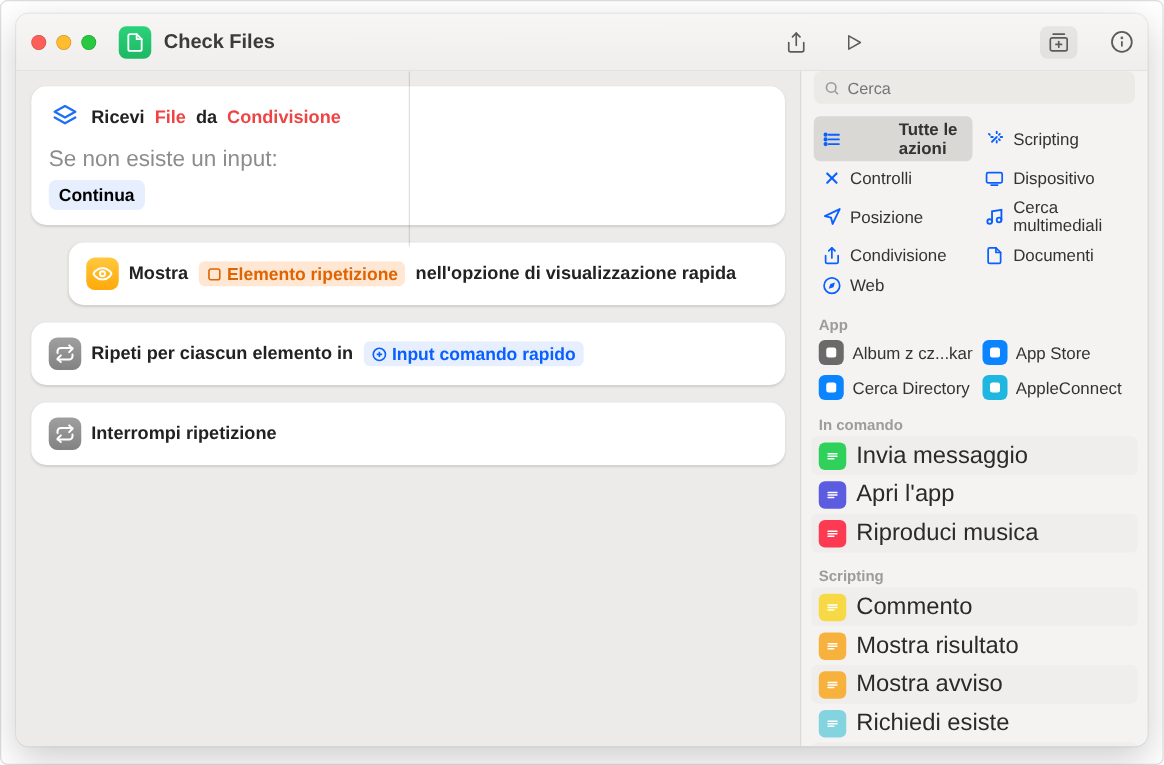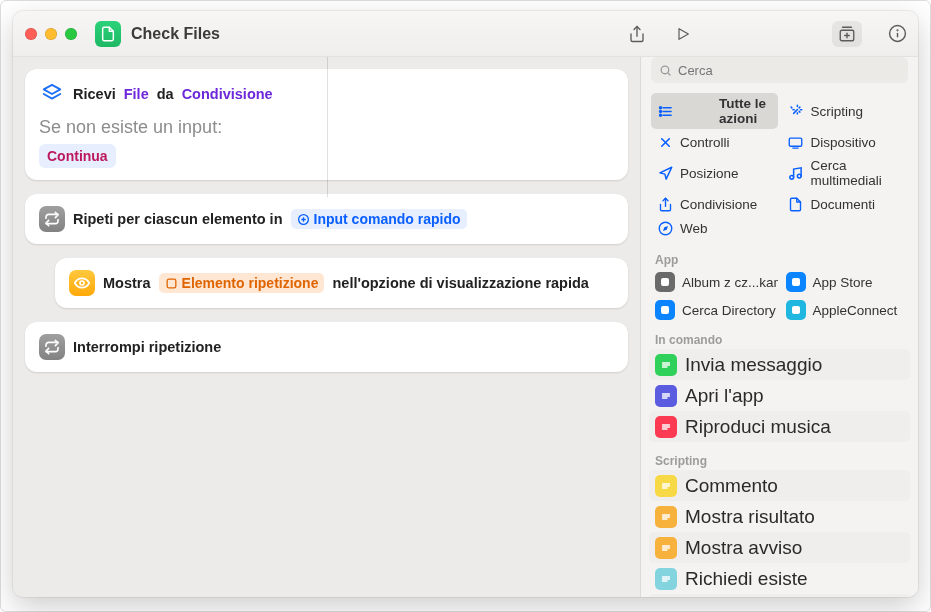--- a/index.html
+++ b/index.html
@@ -21,25 +21,25 @@
 .editor { flex: 1; background: #ecebe9; padding: 12px 12px 12px 12px; position: relative; overflow: hidden; }
 .vline { position: absolute; left: 50%; top: 0; width: 1px; height: 140px; background: rgba(0,0,0,.12); }
 .card { background: #fff; border-radius: 12px; box-shadow: 0 1px 2px rgba(0,0,0,.12); margin-bottom: 14px; }
 .card-main { padding: 12px 14px; }
 .row { display: flex; align-items: center; gap: 8px; }
 .action-icon { width: 26px; height: 26px; border-radius: 7px; display: flex; align-items: center; justify-content: center; color: #fff; flex-shrink: 0; }
 .ai-blue { background: transparent; color: #1e6ff7; }
 .ai-gray { background: linear-gradient(#9f9f9f,#828282); }
 .ai-yellow { background: linear-gradient(#ffc83d,#ffa90a); }
 .txt { font-size: 14.5px; color: #222; font-weight: 700; }
-.token { color: #6d28d9; font-weight: 700; }
+.token { color: #ef4444; font-weight: 700; }
 .token-chip { display: inline-flex; align-items: center; gap: 4px; background: #e7efff; border-radius: 5px; padding: 2px 6px; color: #0a60ff; font-weight: 700; font-size: 14px; }
 .token-chip .chip-icon { width: 13px; height: 13px; display: inline-block; }
 .sublabel { font-size: 18px; color: #8c8c8c; margin-top: 10px; }
-.chip { display: inline-block; background: #e7efff; color: #be185d; font-weight: 700; border-radius: 6px; padding: 4px 8px; margin-top: 6px; font-size: 14px; }
+.chip { display: inline-block; background: #e7efff; color: #000000; font-weight: 700; border-radius: 6px; padding: 4px 8px; margin-top: 6px; font-size: 14px; }
 .editor .card.nested { margin-left: 30px; }
 
 .sidebar { width: 278px; border-left: 1px solid rgba(0,0,0,.1); background: #f4f3f2; display: flex; flex-direction: column; min-height: 0; }
 .search { margin: 0 10px 8px; height: 26px; border-radius: 6px; background: #eceae7; display: flex; align-items: center; padding: 0 8px; color: #9a9a9a; gap: 6px; }
 .search input { border: none; background: transparent; outline: none; font-size: 13px; flex: 1; color: #333; }
 .cats { display: grid; grid-template-columns: 1fr 1fr; gap: 2px 4px; padding: 2px 10px 8px; }
 .cat { display: flex; align-items: center; gap: 7px; font-size: 13.5px; color: #333; padding: 3px 6px; border-radius: 5px; }
 .cat.sel { background: #d9d8d5; font-weight: 600; gap: 46px; }
 .cat-icon { width: 16px; height: 16px; display: flex; align-items: center; justify-content: center; color: #0a60ff; flex-shrink: 0; }
 .sb-scroll { flex: 1; overflow: hidden; display: flex; flex-direction: column; min-height: 0; }
@@ -120,20 +120,43 @@
             <span class="txt">Ricevi</span>
             <span class="txt token">File</span>
             <span class="txt">da</span>
             <span class="txt token">Condivisione</span>
           </div>
           <div class="sublabel">Se non esiste un input:</div>
           <div class="chip">Continua</div>
         </div>
       </div>
 
+      <div class="card nested">
+        <div class="card-main">
+          <div class="row">
+            <div class="action-icon ai-yellow">
+              <svg width="16" height="16" viewBox="0 0 24 24" fill="none" stroke="white" stroke-width="2.4" stroke-linecap="round" stroke-linejoin="round">
+                    <path d="M1 12s4-7 11-7 11 7 11 7-4 7-11 7S1 12 1 12z"></path>
+                    <circle cx="12" cy="12" r="3"></circle>
+                  </svg>
+            </div>
+            <span class="txt">Mostra</span>
+            <span class="token-chip" style="background:#ffe7d4;color:#e06400">
+              <span class="chip-icon">
+                    <svg width="13" height="13" viewBox="0 0 24 24" fill="none" stroke="#e06400" stroke-width="2.4">
+                      <rect x="4" y="4" width="16" height="16" rx="3"></rect>
+                    </svg>
+                  </span>
+              <span>Elemento ripetizione</span>
+            </span>
+            <span class="txt" style="font-weight:600">nell'opzione di visualizzazione rapida</span>
+          </div>
+        </div>
+      </div>
+
       <div class="card">
         <div class="card-main">
           <div class="row">
             <div class="action-icon ai-gray">
               <svg width="16" height="16" viewBox="0 0 24 24" fill="none" stroke="white" stroke-width="2.4" stroke-linecap="round" stroke-linejoin="round">
                     <path d="M17 2l4 4-4 4"></path>
                     <path d="M3 11V9a4 4 0 0 1 4-4h14"></path>
                     <path d="M7 22l-4-4 4-4"></path>
                     <path d="M21 13v2a4 4 0 0 1-4 4H3"></path>
                   </svg>
@@ -145,43 +168,20 @@
                       <circle cx="12" cy="12" r="9"></circle>
                       <path d="M8 12h8M12 8v8"></path>
                     </svg>
                   </span>
               <span>Input comando rapido</span>
             </span>
           </div>
         </div>
       </div>
 
-      <div class="card nested">
-        <div class="card-main">
-          <div class="row">
-            <div class="action-icon ai-yellow">
-              <svg width="16" height="16" viewBox="0 0 24 24" fill="none" stroke="white" stroke-width="2.4" stroke-linecap="round" stroke-linejoin="round">
-                    <path d="M1 12s4-7 11-7 11 7 11 7-4 7-11 7S1 12 1 12z"></path>
-                    <circle cx="12" cy="12" r="3"></circle>
-                  </svg>
-            </div>
-            <span class="txt">Mostra</span>
-            <span class="token-chip" style="background:#ffe7d4;color:#e06400">
-              <span class="chip-icon">
-                    <svg width="13" height="13" viewBox="0 0 24 24" fill="none" stroke="#e06400" stroke-width="2.4">
-                      <rect x="4" y="4" width="16" height="16" rx="3"></rect>
-                    </svg>
-                  </span>
-              <span>Elemento ripetizione</span>
-            </span>
-            <span class="txt" style="font-weight:600">nell'opzione di visualizzazione rapida</span>
-          </div>
-        </div>
-      </div>
-
       <div class="card">
         <div class="card-main">
           <div class="row">
             <div class="action-icon ai-gray">
               <svg width="16" height="16" viewBox="0 0 24 24" fill="none" stroke="white" stroke-width="2.4" stroke-linecap="round" stroke-linejoin="round">
                     <path d="M17 2l4 4-4 4"></path>
                     <path d="M3 11V9a4 4 0 0 1 4-4h14"></path>
                     <path d="M7 22l-4-4 4-4"></path>
                     <path d="M21 13v2a4 4 0 0 1-4 4H3"></path>
                   </svg>

